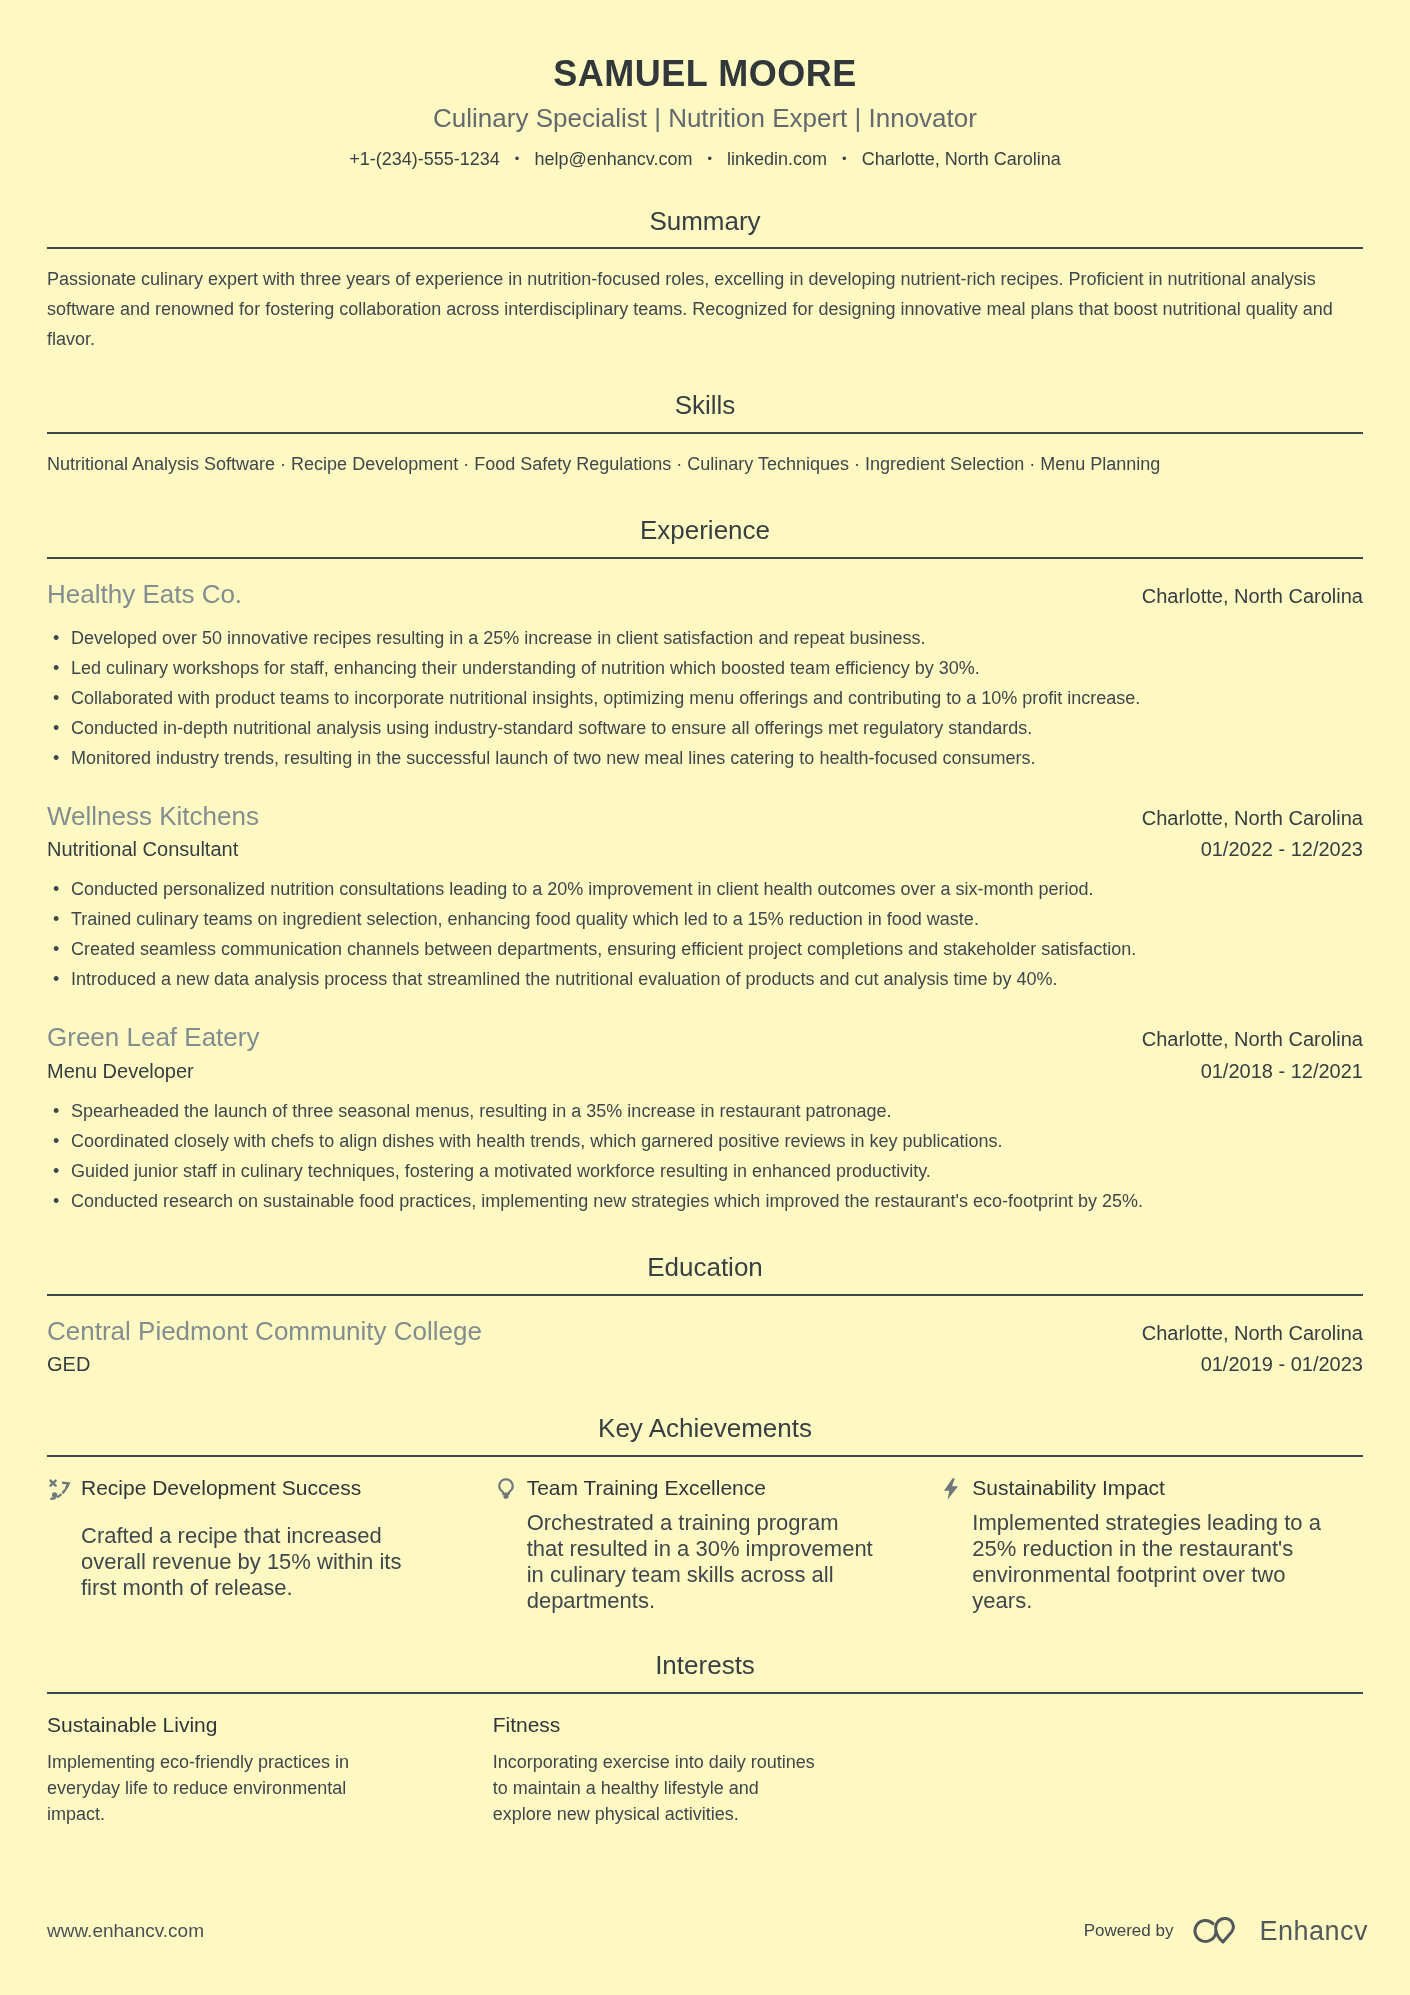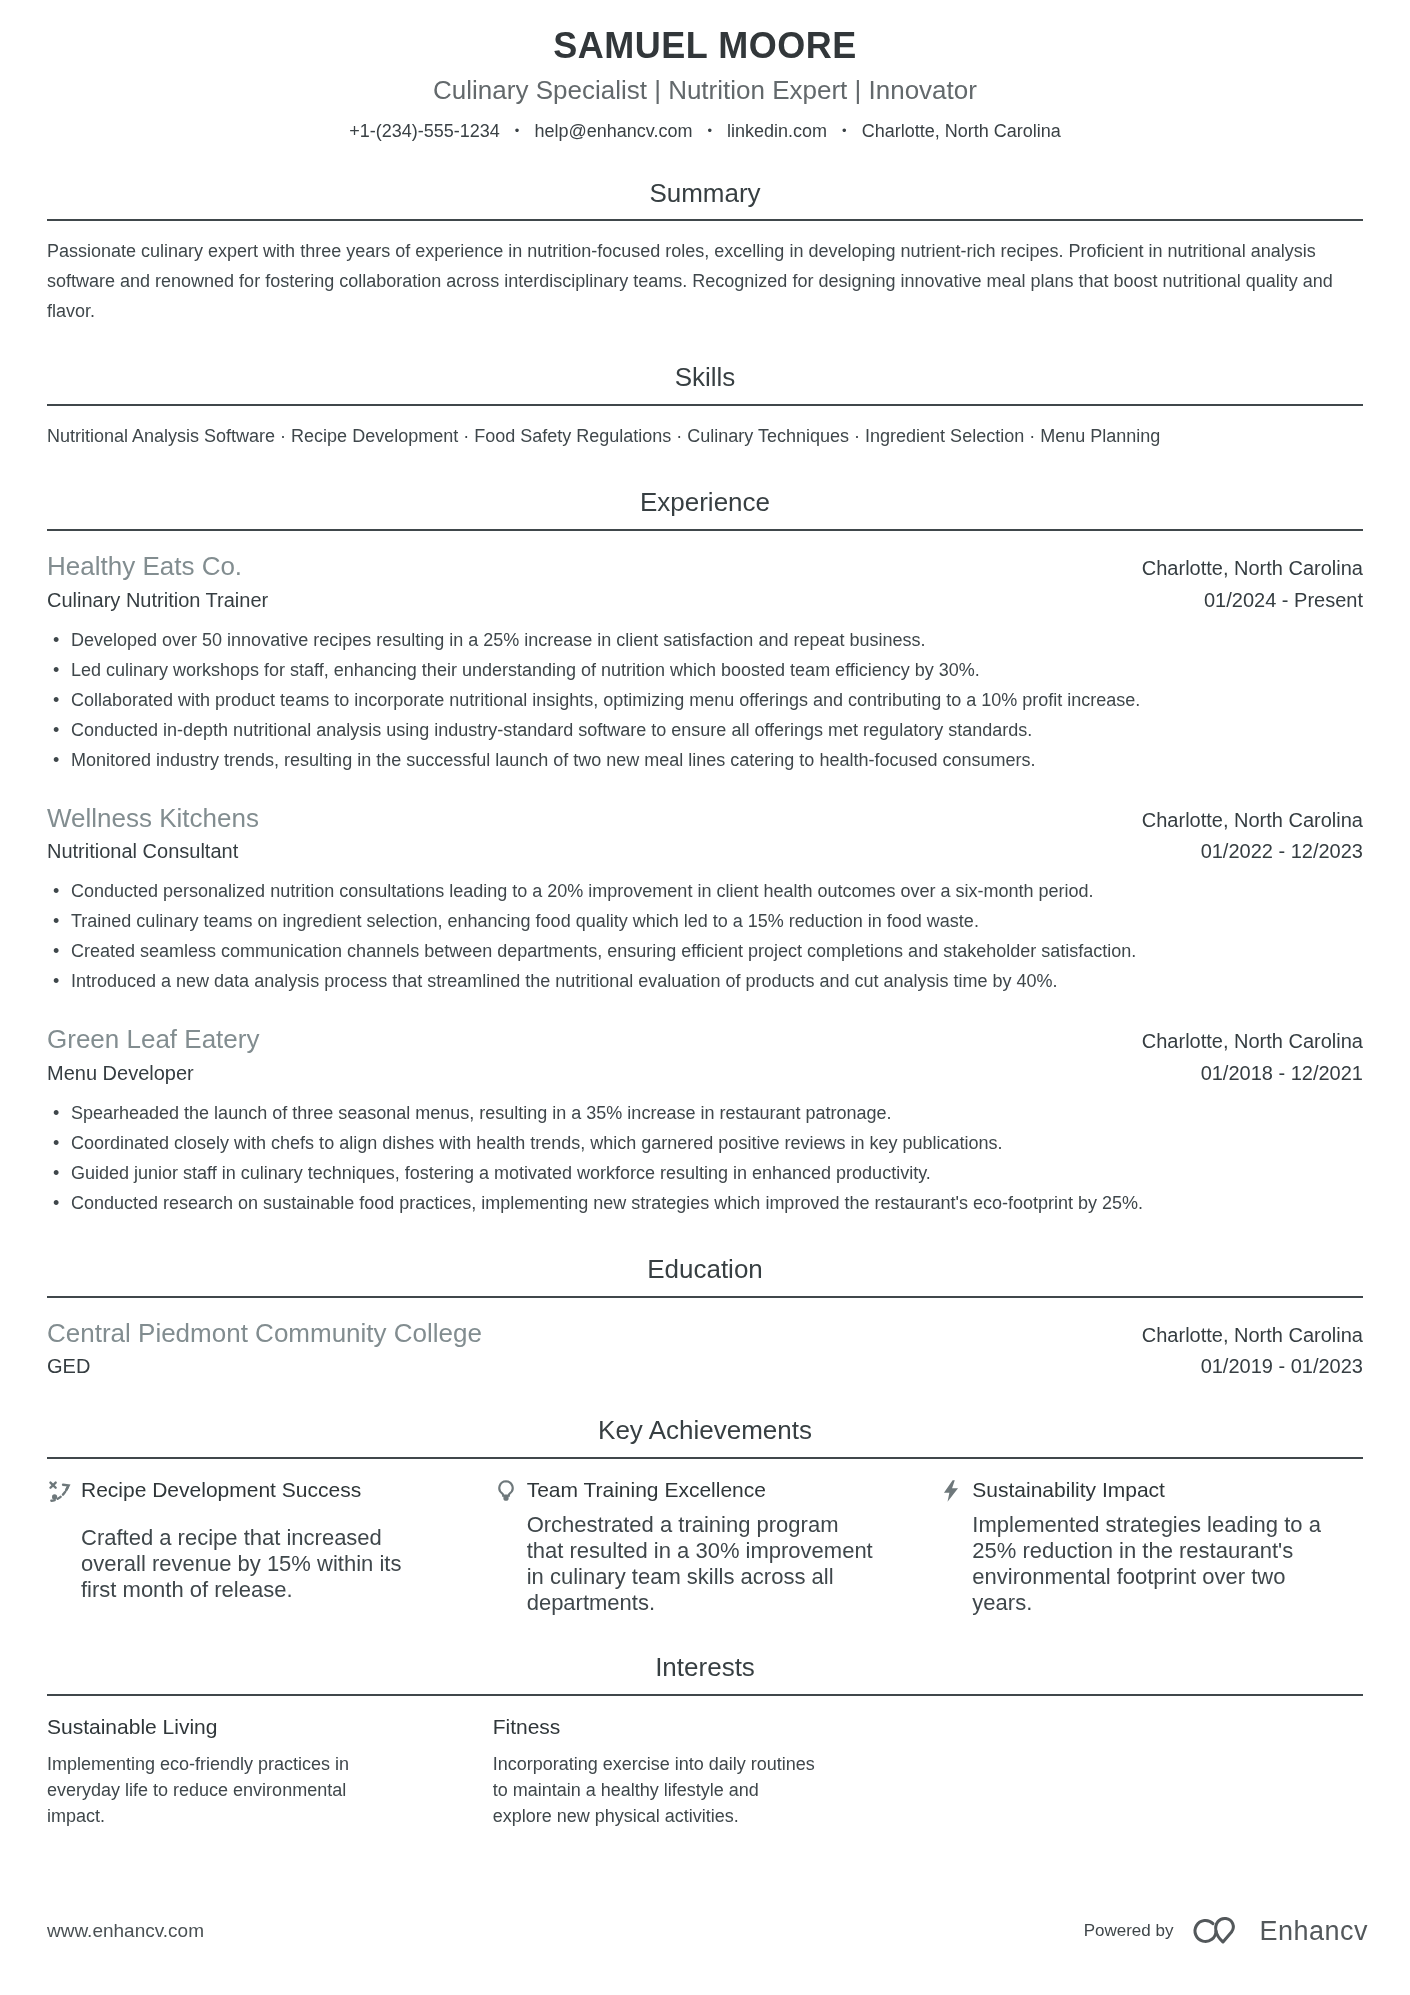--- a/index.html
+++ b/index.html
@@ -3,23 +3,23 @@
 <meta charset="utf-8">
 <style>
   * { margin: 0; padding: 0; box-sizing: border-box; }
   html, body { background: #e8e8e8; }
   body { font-family: "Liberation Sans", "DejaVu Sans", sans-serif; }
   .page {
     position: relative;
     width: 1410px;
     height: 1995px;
     margin: 0 auto;
-    background: #ffffff;
-    color: #3f474b;
-    padding: 26px 47px 0 47px;
+    background: #fef9c3;
+    color: #3f474b;
+    padding: 54px 47px 0 47px;
     overflow: hidden;
   }
 
   
   .resume-header { text-align: center; }
   .name {
     font-size: 36px;
     font-weight: 800;
     letter-spacing: 0.5px;
     color: #32373a;
@@ -191,24 +191,20 @@
   </section>
 
   <section class="section">
     <h2 class="section-heading">Experience</h2>
     <hr class="rule">
 
     <div class="job">
       <div class="row">
         <div class="company">Healthy Eats Co.</div>
         <div class="meta">Charlotte, North Carolina</div>
-      </div>
-      <div class="row">
-        <div class="role">Culinary Nutrition Trainer</div>
-        <div class="meta">01/2024 - Present</div>
       </div>
       <ul class="bullets">
         <li>Developed over 50 innovative recipes resulting in a 25% increase in client satisfaction and repeat business.</li>
         <li>Led culinary workshops for staff, enhancing their understanding of nutrition which boosted team efficiency by 30%.</li>
         <li>Collaborated with product teams to incorporate nutritional insights, optimizing menu offerings and contributing to a 10% profit increase.</li>
         <li>Conducted in-depth nutritional analysis using industry-standard software to ensure all offerings met regulatory standards.</li>
         <li>Monitored industry trends, resulting in the successful launch of two new meal lines catering to health-focused consumers.</li>
       </ul>
     </div>
 

